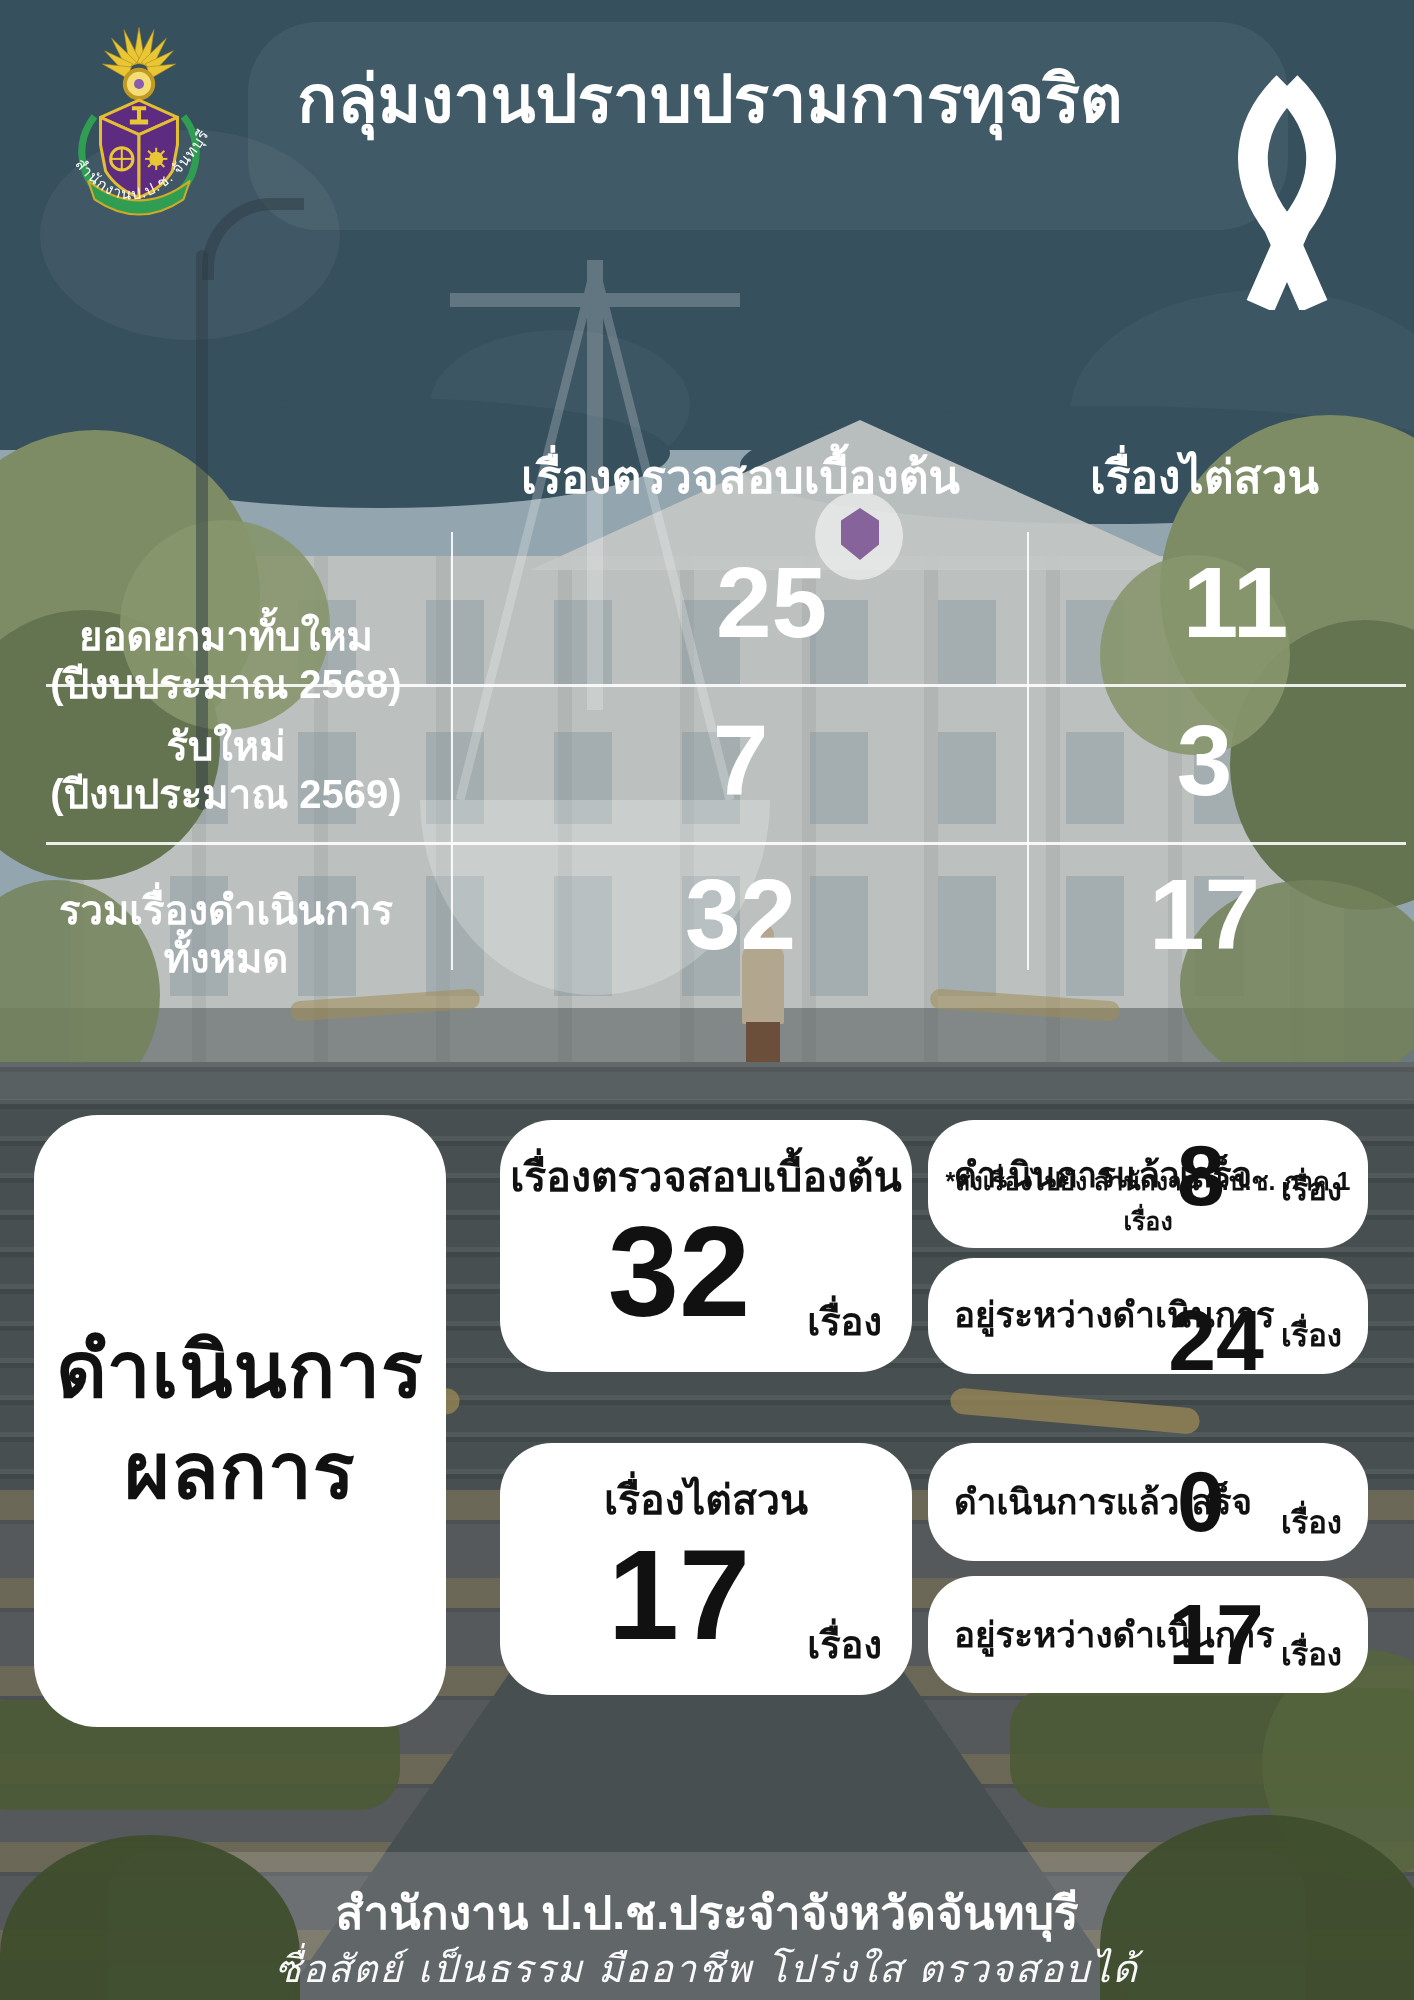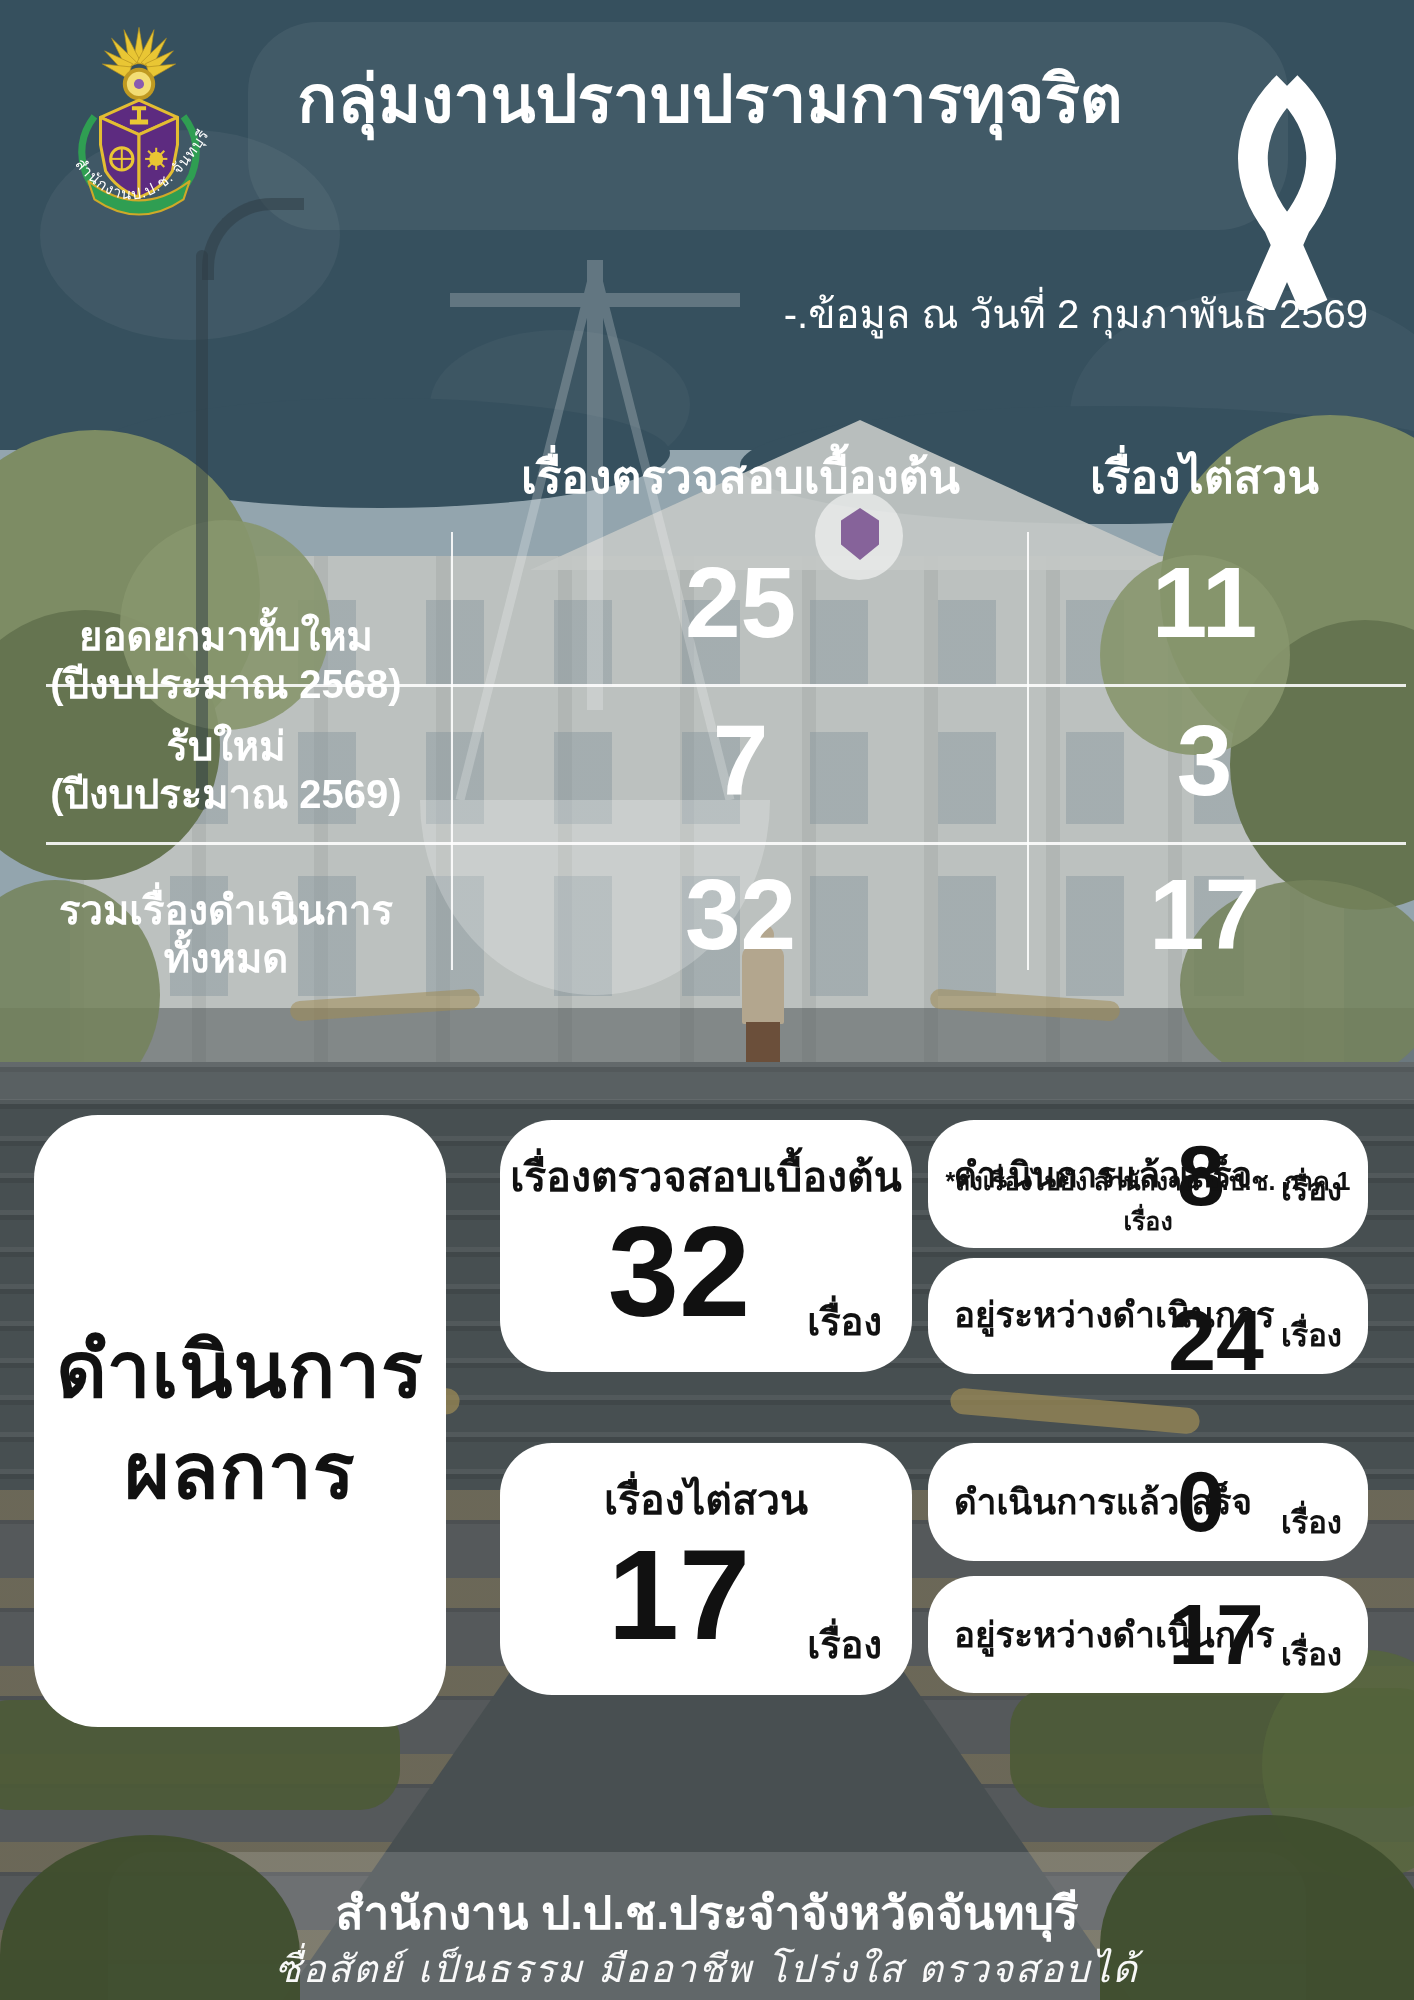--- a/index.html
+++ b/index.html
@@ -91,21 +91,21 @@
   .gridline{background:rgba(255,255,255,0.88);z-index:9;}
   .vl{width:2px;height:438px;top:532px;}
   .vl1{left:451px;} .vl2{left:1027px;}
   .hl{left:46px;width:1360px;height:3px;}
   .hl1{top:684px;} .hl2{top:842px;}
   .tbl-label{left:0;width:452px;text-align:center;color:#fff;font-size:40px;font-weight:700;line-height:1.2;z-index:10;}
   .lab1{top:612px;} .lab2{top:722px;} .lab3{top:886px;}
   .tbl-val{text-align:center;color:#fff;font-size:100px;font-weight:800;line-height:1;z-index:10;}
   .valc1{left:452px;width:577px;}
   .valc2{left:1029px;width:351px;}
-  .vr1{top:552px;} .vr2{top:710px;} .vr3{top:864px;}
+  .vr1{top:552px;margin-left:31px;} .vr2{top:710px;} .vr3{top:864px;}
 
   
   .card{position:absolute;background:#fff;z-index:10;color:#111;}
   .heading-card{left:34px;top:1115px;width:412px;height:612px;border-radius:64px;
     display:flex;flex-direction:column;justify-content:center;align-items:center;}
   .heading-line{font-size:78px;font-weight:800;line-height:1.3;letter-spacing:1px;}
 
   .total-card{width:412px;height:252px;border-radius:52px;}
   .tc1{left:500px;top:1120px;}
   .tc2{left:500px;top:1443px;}
@@ -242,21 +242,20 @@
     </text>
   </svg>
 
   <div class="abs page-title">กลุ่มงานปราบปรามการทุจริต</div>
 
   <svg class="abs ribbon-svg" viewBox="0 0 150 240">
     <path d="M75,14 C34,54 28,104 66,154 L102,236" stroke="#ffffff" stroke-width="30" fill="none"></path>
     <path d="M75,14 C116,54 122,104 84,154 L48,236" stroke="#ffffff" stroke-width="30" fill="none"></path>
   </svg>
 
-  <div class="abs date-note">-.ข้อมูล ณ วันที่ 2 กุมภาพันธ์ 2569</div>
 
   <div class="abs tbl-h tbl-h1">เรื่องตรวจสอบเบื้องต้น</div>
   <div class="abs tbl-h tbl-h2">เรื่องไต่สวน</div>
 
   <div class="abs gridline vl vl1"></div>
   <div class="abs gridline vl vl2"></div>
   <div class="abs gridline hl hl1"></div>
   <div class="abs gridline hl hl2"></div>
 
   <div class="abs tbl-label lab1">

